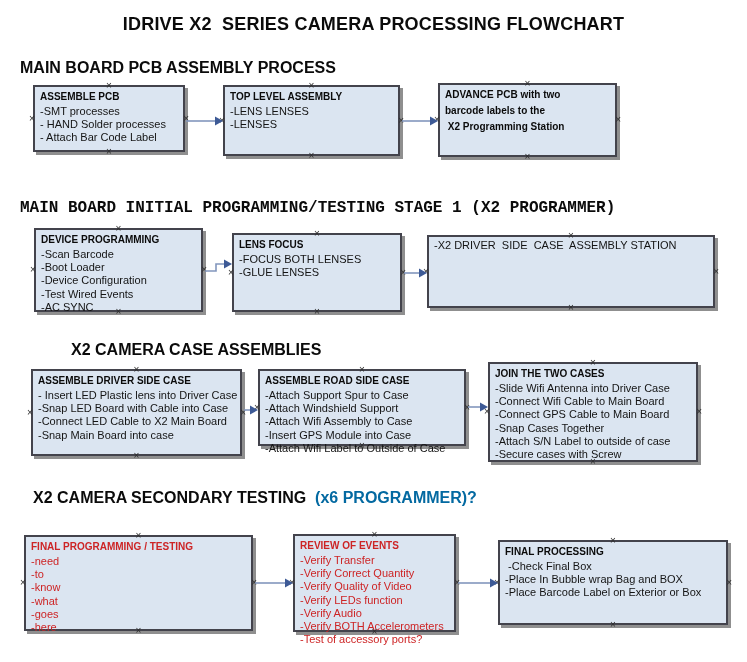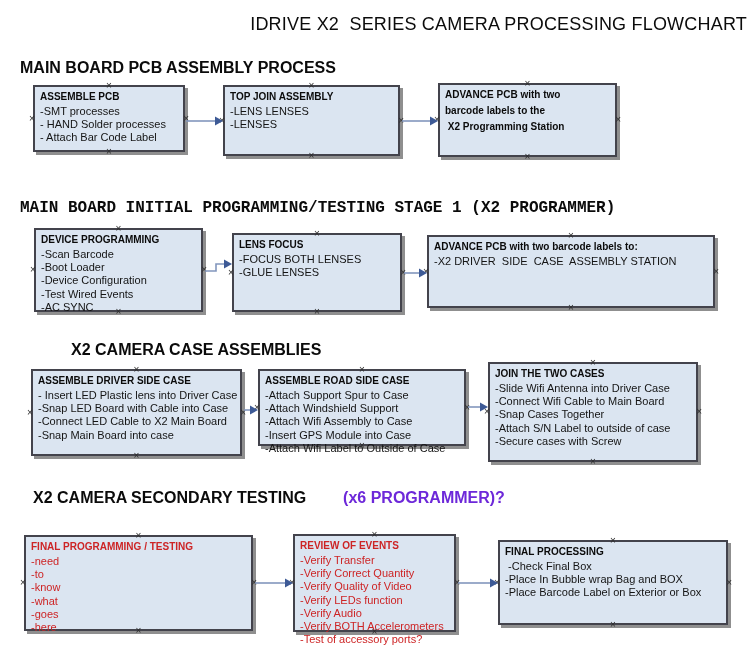--- a/index.html
+++ b/index.html
@@ -1,28 +1,28 @@
 <!DOCTYPE html>
 <html><head>
 <meta charset="utf-8">
 <style>
   html,body { margin:0; padding:0; background:#ffffff; }
   body { width:747px; height:662px; font-family:"Liberation Sans",sans-serif; }
   .stage { position:relative; width:747px; height:662px; background:#ffffff; overflow:hidden; }
 
   .page-title {
     position:absolute; top:14px; left:0; width:747px;
-    text-align:right; font-weight:normal; font-size:18px; color:#0b0b0b;
+    text-align:center; font-weight:bold; font-size:18px; color:#0b0b0b;
     white-space:pre; letter-spacing:0.2px;
   }
 
   .section-heading {
     position:absolute; font-weight:bold; font-size:16px; color:#0b0b0b; white-space:pre;
   }
-  .section-heading .heading-red { color:#6d28d9;margin-left:28px; }
+  .section-heading .heading-red { color:#0369a1; }
 
   .box {
     position:absolute; box-sizing:border-box;
     background:#dbe5f1; border:2px solid #43434c;
     box-shadow:3px 3px 0 #8f8f8f;
     padding:2px 3px 2px 5px;
   }
   .box-title {
     font-weight:bold; font-size:10px; line-height:16px;
     color:#0b0b0b; white-space:pre;
@@ -65,21 +65,21 @@
     <div class="box-item">-SMT processes</div>
     <div class="box-item">- HAND Solder processes</div>
     <div class="box-item">- Attach Bar Code Label</div>
   <span class="anchor anchor-top">×</span>
       <span class="anchor anchor-bottom">×</span>
       <span class="anchor anchor-left">×</span>
       <span class="anchor anchor-right">×</span>
     </div>
 
   <div class="box" style="left:223px; top:85px; width:177px; height:71px;">
-    <div class="box-title">TOP JOIN ASSEMBLY</div>
+    <div class="box-title">TOP LEVEL ASSEMBLY</div>
     <div class="box-item">-LENS LENSES</div>
     <div class="box-item">-LENSES</div>
   <span class="anchor anchor-top">×</span>
       <span class="anchor anchor-bottom">×</span>
       <span class="anchor anchor-left">×</span>
       <span class="anchor anchor-right">×</span>
     </div>
 
   <div class="box" style="left:438px; top:83px; width:179px; height:74px;">
     <div class="box-title">ADVANCE PCB with two
@@ -108,21 +108,20 @@
     <div class="box-title">LENS FOCUS</div>
     <div class="box-item">-FOCUS BOTH LENSES</div>
     <div class="box-item">-GLUE LENSES</div>
   <span class="anchor anchor-top">×</span>
       <span class="anchor anchor-bottom">×</span>
       <span class="anchor anchor-left">×</span>
       <span class="anchor anchor-right">×</span>
     </div>
 
   <div class="box" style="left:427px; top:235px; width:288px; height:73px;">
-    <div class="box-title">ADVANCE PCB with two barcode labels to:</div>
     <div class="box-item">-X2 DRIVER  SIDE  CASE  ASSEMBLY STATION</div>
   <span class="anchor anchor-top">×</span>
       <span class="anchor anchor-bottom">×</span>
       <span class="anchor anchor-left">×</span>
       <span class="anchor anchor-right">×</span>
     </div>
 
   <div class="box" style="left:31px; top:369px; width:211px; height:87px;">
     <div class="box-title">ASSEMBLE DRIVER SIDE CASE</div>
     <div class="box-item">- Insert LED Plastic lens into Driver Case</div>
@@ -145,20 +144,21 @@
   <span class="anchor anchor-top">×</span>
       <span class="anchor anchor-bottom">×</span>
       <span class="anchor anchor-left">×</span>
       <span class="anchor anchor-right">×</span>
     </div>
 
   <div class="box" style="left:488px; top:362px; width:210px; height:100px;">
     <div class="box-title">JOIN THE TWO CASES</div>
     <div class="box-item">-Slide Wifi Antenna into Driver Case</div>
     <div class="box-item">-Connect Wifi Cable to Main Board</div>
+    <div class="box-item">-Connect GPS Cable to Main Board</div>
     <div class="box-item">-Snap Cases Together</div>
     <div class="box-item">-Attach S/N Label to outside of case</div>
     <div class="box-item">-Secure cases with Screw</div>
   <span class="anchor anchor-top">×</span>
       <span class="anchor anchor-bottom">×</span>
       <span class="anchor anchor-left">×</span>
       <span class="anchor anchor-right">×</span>
     </div>
 
   <div class="box red" style="left:24px; top:535px; width:229px; height:96px;">

